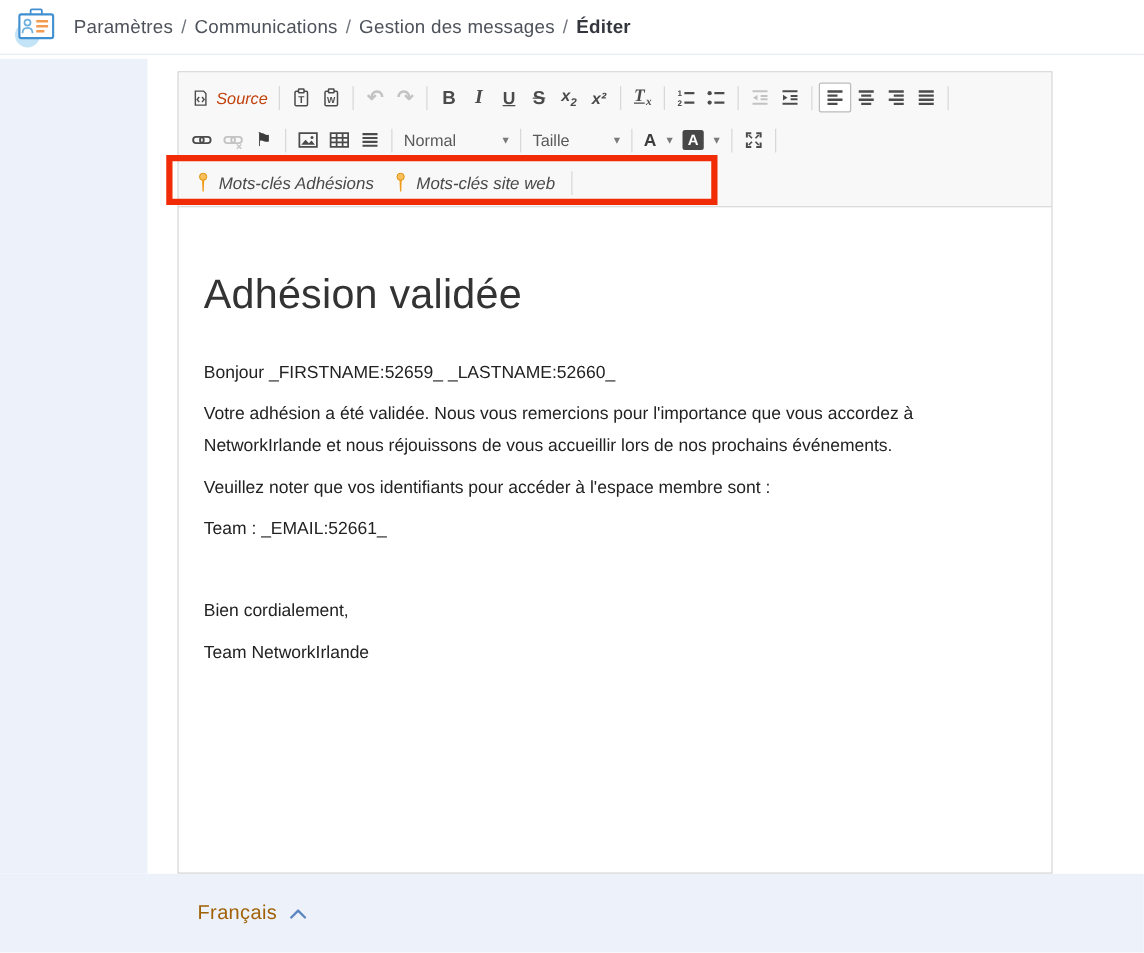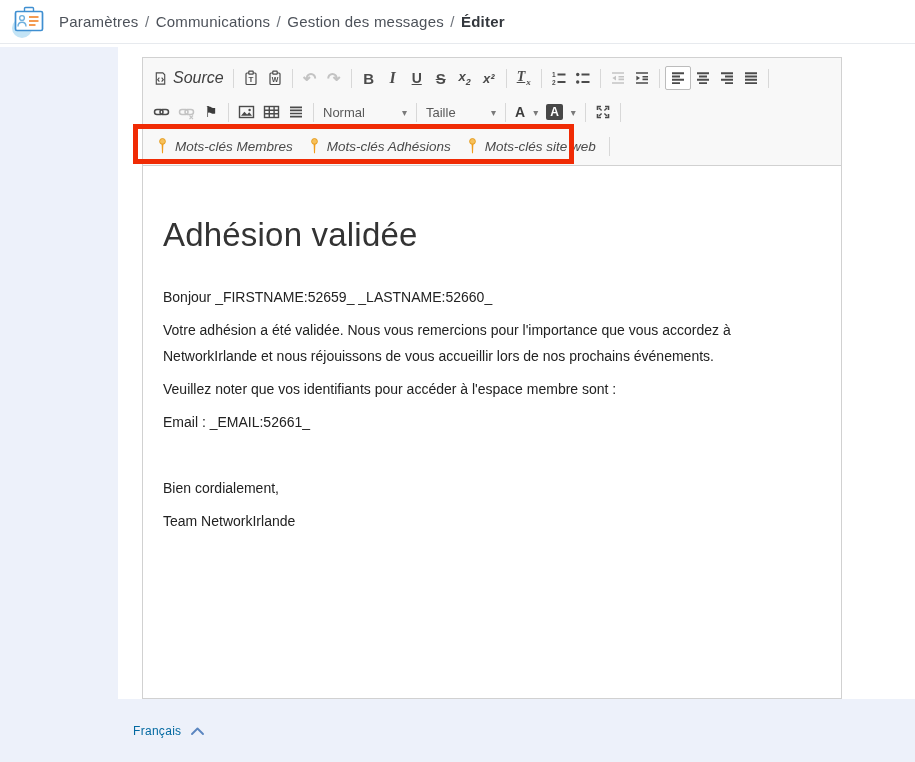--- a/index.html
+++ b/index.html
@@ -10,42 +10,42 @@
   .logo-wrap { margin-left:10px; width:38px; height:36px; position:relative; }
   .crumbs { margin-left:10px; font-size:15px; color:#4d525a; letter-spacing:.2px; }
   .crumbs span { margin:0 1px; }
   .crumb-link { cursor:pointer; }
   .crumb-sep { color:#6f747c; margin:0 6px; }
   .crumb-current { font-weight:bold; color:#33373d; }
   .sidebar { position:absolute; top:47px; left:0; width:118px; bottom:63px; background:#edf1fa; }
   .footer { position:absolute; left:0; bottom:0; width:915px; height:63px; background:#edf1fa;
     display:flex; align-items:center; padding-left:133px; }
   .lang-toggle { display:flex; align-items:center; gap:9px; cursor:pointer; }
-  .lang-label { font-size:12px; color:#0369a1; letter-spacing:.3px; }
+  .lang-label { font-size:16px; color:#a16207; letter-spacing:.3px;margin-left:25px; }
 
   .editor { position:absolute; left:142px; top:57px; width:700px; height:642px;
     border:1px solid #d1d1d1; background:#fff; }
   .cke-top { background:#f8f8f8; border-bottom:1px solid #d1d1d1; padding:3px 6px 2px 6px; }
   .tb-row { display:flex; align-items:center; height:34px; }
   .tb-btn { display:flex; align-items:center; justify-content:center; min-width:24px; height:24px;
     padding:2px 4px; color:#4b4b4b; cursor:pointer; border-radius:2px; font-size:13px; }
   .tb-btn.disabled { color:#c3c3c3; cursor:default; }
   .tb-btn.active { background:#fff; border:1px solid #bcbcbc; }
   .tb-sep { width:1px; height:19px; background:#d8d8d8; margin:0 5px; flex:0 0 1px; }
   .lbl-b { font-weight:bold; font-size:15px; }
   .lbl-i { font-style:italic; font-family:"Liberation Serif", serif; font-size:16px; font-weight:bold; }
   .lbl-u { font-weight:bold; font-size:14px; text-decoration:underline; }
   .lbl-s { font-weight:bold; font-size:15px; text-decoration:line-through; }
   .lbl-sub, .lbl-sup { font-weight:bold; font-size:13px;font-style:italic; }
   .small-digit { font-size:9px; vertical-align:sub; font-weight:bold; }
   .lbl-tx { font-style:italic; font-weight:bold; font-size:14px; text-decoration:underline;
     font-family:Liberation Serif, serif; }
   .tx-x { font-size:9px; vertical-align:sub; margin-left:1px; }
   .source-btn { gap:5px; }
-  .source-label { font-style:italic; color:#404040; font-size:16px; }
+  .source-label { font-style:italic; color:#c2410c; font-size:13px; }
   .dropdown { display:flex; align-items:center; justify-content:space-between; width:92px;
     color:#595959; font-size:13px; cursor:pointer; padding:2px 4px; }
   .dropdown.size { width:78px; }
   .caret { font-size:10px; color:#7a7a7a; margin-left:6px; }
   .color-btn { gap:2px; }
   .color-a { font-weight:bold; font-size:14px; color:#3c3c3c; line-height:13px; display:inline-block; }
   .color-bar { height:3px; width:13px; background:#b5967f; margin-top:1px; }
   .bgcolor-box { background:#474747; color:#fff; font-weight:bold; font-size:12px;
     border-radius:2px; padding:1px 4px; }
   .kw-btn { display:flex; align-items:center; gap:7px; padding:2px 8px; cursor:pointer; }
@@ -299,50 +299,41 @@
     </div>
 
     <div class="tb-row">
       <div class="kw-btn">
         <span>
           <svg width="11" height="17" viewBox="0 0 11 17">
             <circle cx="5.5" cy="3.4" r="2.9" fill="#f7c05a" stroke="#e0930f" stroke-width="0.8"></circle>
             <path d="M4.6 5.8h1.8L6 15.2H5z" fill="#ef9c1c"></path>
           </svg>
         </span>
-        <span class="kw-label">Mots-clés Membres</span>
-      </div>
-      <div class="kw-btn">
-        <span>
-          <svg width="11" height="17" viewBox="0 0 11 17">
-            <circle cx="5.5" cy="3.4" r="2.9" fill="#f7c05a" stroke="#e0930f" stroke-width="0.8"></circle>
-            <path d="M4.6 5.8h1.8L6 15.2H5z" fill="#ef9c1c"></path>
-          </svg>
-        </span>
         <span class="kw-label">Mots-clés Adhésions</span>
       </div>
       <div class="kw-btn">
         <span>
           <svg width="11" height="17" viewBox="0 0 11 17">
             <circle cx="5.5" cy="3.4" r="2.9" fill="#f7c05a" stroke="#e0930f" stroke-width="0.8"></circle>
             <path d="M4.6 5.8h1.8L6 15.2H5z" fill="#ef9c1c"></path>
           </svg>
         </span>
         <span class="kw-label">Mots-clés site web</span>
       </div>
       <div class="tb-sep"></div>
     </div>
   </div>
 
   <div class="cke-content">
     <h1>Adhésion validée</h1>
     <p>Bonjour _FIRSTNAME:52659_ _LASTNAME:52660_</p>
     <p>Votre adhésion a été validée. Nous vous remercions pour l'importance que vous accordez à NetworkIrlande et nous réjouissons de vous accueillir lors de nos prochains événements.</p>
     <p>Veuillez noter que vos identifiants pour accéder à l'espace membre sont :</p>
-    <p>Email : _EMAIL:52661_</p>
+    <p>Team : _EMAIL:52661_</p>
     <p></p>
     <p>Bien cordialement,</p>
     <p>Team NetworkIrlande</p>
   </div>
 </div>
 
 <div class="annotation"></div>
 
 <div class="footer">
   <div class="lang-toggle">

